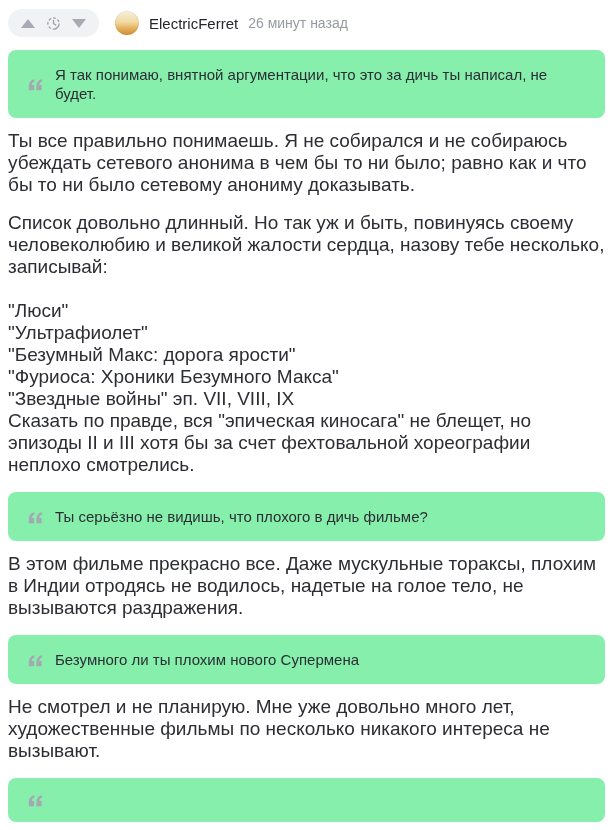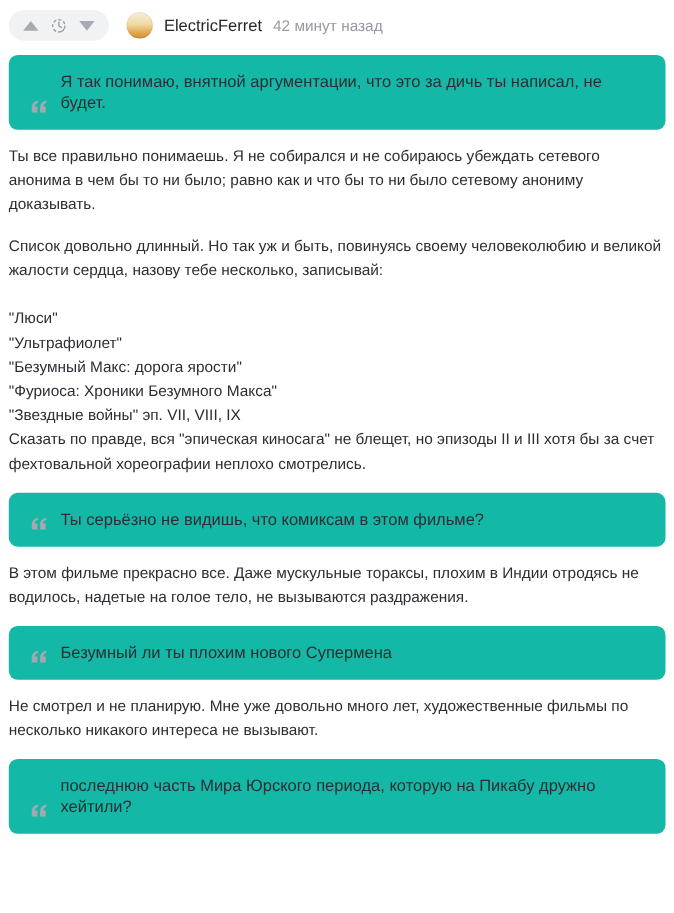--- a/index.html
+++ b/index.html
@@ -27,32 +27,32 @@
     width: 24px; height: 24px; border-radius: 50%;
     margin-left: 16px; flex: none; cursor: pointer;
     background: linear-gradient(180deg, #f7f0dd 0%, #f1dba4 45%, #e2a851 78%, #cd8d3e 100%);
     box-shadow: inset 0 0 0 1px rgba(0,0,0,.05);
   }
   .username { font-size: 15px; font-weight: 400; color: #24262b; margin-left: 10px; cursor: pointer; }
   .timestamp { font-size: 14px; color: #969aa3; margin-left: 10px; cursor: pointer; }
 
   
   .quote {
-    background: #14b8a6;
+    background: #86efac;
     border-radius: 8px;
     padding: 15px 16px 15px 20px;
     margin: 12px 0 6px 0;
-    display: flex; align-items: flex-end;
+    display: flex; align-items: center;
   }
   .quote-icon { flex: none; margin: 2px 12px 0 0; line-height: 0; }
   .quote-text { font-size: 15px; line-height: 19px; color: #2c2e33; }
 
   
   .text-block {
-    font-size: 14px; line-height: 22px; color: #2c2e33;
+    font-size: 19px; line-height: 22px; color: #2c2e33;
     margin: 12px 0 16px 0;
     white-space: pre-line;
   }
 </style>
 </head>
 <body>
 
 <div class="comment">
 
   <div class="header">
@@ -61,21 +61,21 @@
       <span class="clock-icon">
         <svg width="15" height="15" viewBox="0 0 16 16" fill="none">
           <circle cx="8" cy="8" r="6" stroke="#9aa0a9" stroke-width="1.4" stroke-dasharray="10 2 3 2 3 2 3 2 3 2 3 2"></circle>
           <path d="M8 8 L8 4.6 M8 8 L10.4 9.6" stroke="#9aa0a9" stroke-width="1.4" stroke-linecap="round"></path>
         </svg>
       </span>
       <div class="tri-down"></div>
     </div>
     <div class="avatar"></div>
     <span class="username">ElectricFerret</span>
-    <span class="timestamp">42 минут назад</span>
+    <span class="timestamp">26 минут назад</span>
   </div>
 
   <div class="quote">
     <span class="quote-icon">
       <svg width="15" height="12" viewBox="0 0 16 13" fill="#a4a8b0">
         <path d="M6.8,0.4 C3.0,1.2 0.8,3.7 0.8,7.6 L0.8,12.2 L6.4,12.2 L6.4,6.4 L3.9,6.4 C4.1,4.5 5.1,3.3 7,2.8 Z"></path>
         <path d="M15.0,0.4 C11.2,1.2 9.0,3.7 9.0,7.6 L9.0,12.2 L14.6,12.2 L14.6,6.4 L12.1,6.4 C12.3,4.5 13.3,3.3 15.2,2.8 Z"></path>
       </svg>
     </span>
     <span class="quote-text">Я так понимаю, внятной аргументации, что это за дичь ты написал, не будет.</span>
@@ -93,40 +93,39 @@
 "Звездные войны" эп. VII, VIII, IX
 Сказать по правде, вся "эпическая киносага" не блещет, но эпизоды II и III хотя бы за счет фехтовальной хореографии неплохо смотрелись.</p>
 
   <div class="quote">
     <span class="quote-icon">
       <svg width="15" height="12" viewBox="0 0 16 13" fill="#a4a8b0">
         <path d="M6.8,0.4 C3.0,1.2 0.8,3.7 0.8,7.6 L0.8,12.2 L6.4,12.2 L6.4,6.4 L3.9,6.4 C4.1,4.5 5.1,3.3 7,2.8 Z"></path>
         <path d="M15.0,0.4 C11.2,1.2 9.0,3.7 9.0,7.6 L9.0,12.2 L14.6,12.2 L14.6,6.4 L12.1,6.4 C12.3,4.5 13.3,3.3 15.2,2.8 Z"></path>
       </svg>
     </span>
-    <span class="quote-text">Ты серьёзно не видишь, что комиксам в этом фильме?</span>
+    <span class="quote-text">Ты серьёзно не видишь, что плохого в дичь фильме?</span>
   </div>
 
   <p class="text-block">В этом фильме прекрасно все. Даже мускульные тораксы, плохим в Индии отродясь не водилось, надетые на голое тело, не вызываются раздражения.</p>
 
   <div class="quote">
     <span class="quote-icon">
       <svg width="15" height="12" viewBox="0 0 16 13" fill="#a4a8b0">
         <path d="M6.8,0.4 C3.0,1.2 0.8,3.7 0.8,7.6 L0.8,12.2 L6.4,12.2 L6.4,6.4 L3.9,6.4 C4.1,4.5 5.1,3.3 7,2.8 Z"></path>
         <path d="M15.0,0.4 C11.2,1.2 9.0,3.7 9.0,7.6 L9.0,12.2 L14.6,12.2 L14.6,6.4 L12.1,6.4 C12.3,4.5 13.3,3.3 15.2,2.8 Z"></path>
       </svg>
     </span>
-    <span class="quote-text">Безумный ли ты плохим нового Супермена</span>
+    <span class="quote-text">Безумного ли ты плохим нового Супермена</span>
   </div>
 
   <p class="text-block">Не смотрел и не планирую. Мне уже довольно много лет, художественные фильмы по несколько никакого интереса не вызывают.</p>
 
   <div class="quote">
     <span class="quote-icon">
       <svg width="15" height="12" viewBox="0 0 16 13" fill="#a4a8b0">
         <path d="M6.8,0.4 C3.0,1.2 0.8,3.7 0.8,7.6 L0.8,12.2 L6.4,12.2 L6.4,6.4 L3.9,6.4 C4.1,4.5 5.1,3.3 7,2.8 Z"></path>
         <path d="M15.0,0.4 C11.2,1.2 9.0,3.7 9.0,7.6 L9.0,12.2 L14.6,12.2 L14.6,6.4 L12.1,6.4 C12.3,4.5 13.3,3.3 15.2,2.8 Z"></path>
       </svg>
     </span>
-    <span class="quote-text">последнюю часть Мира Юрского периода, которую на Пикабу дружно хейтили?</span>
   </div>
 
 </div>
 
 </body></html>

